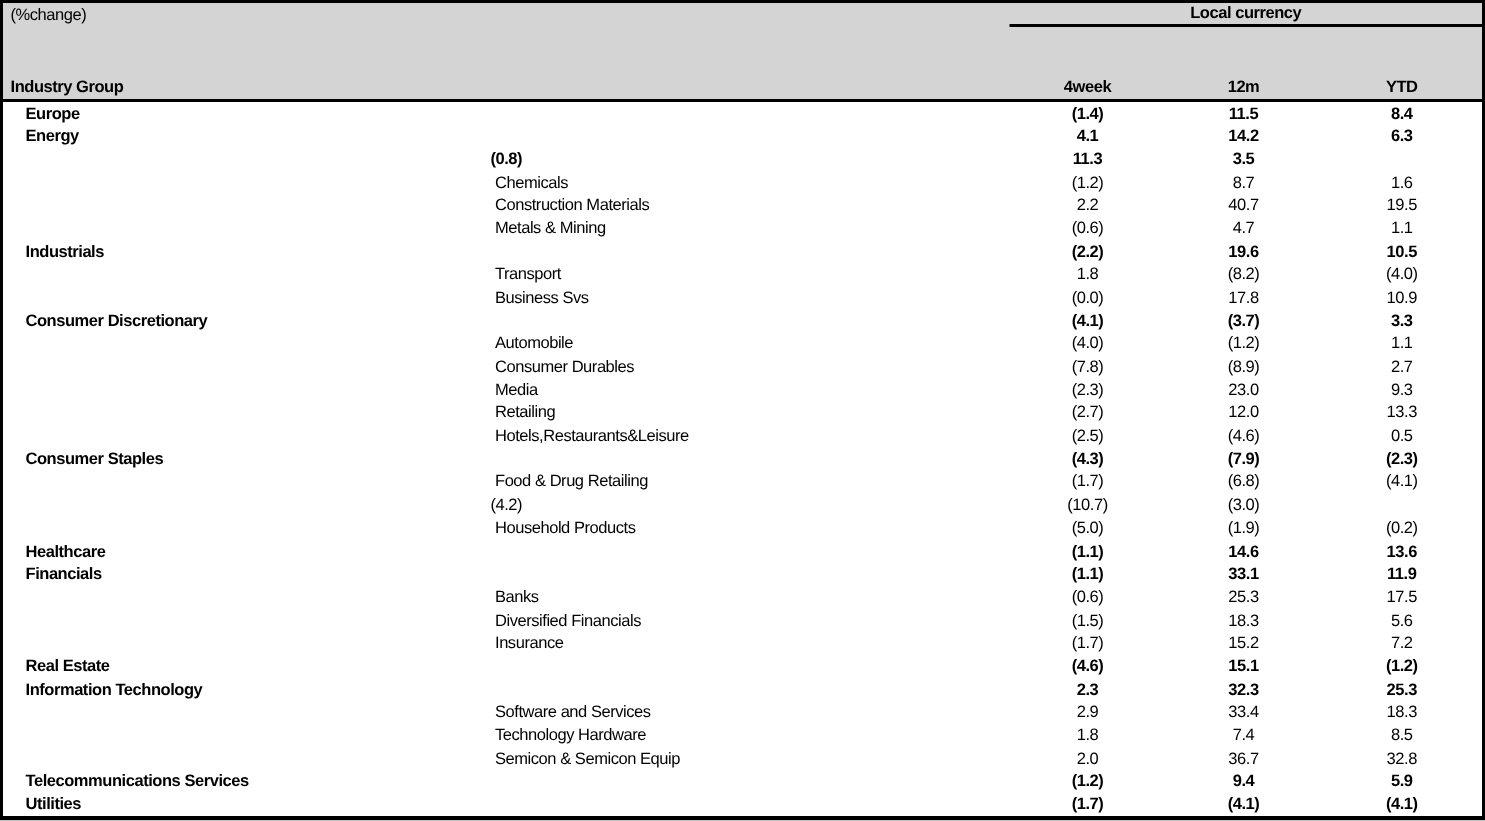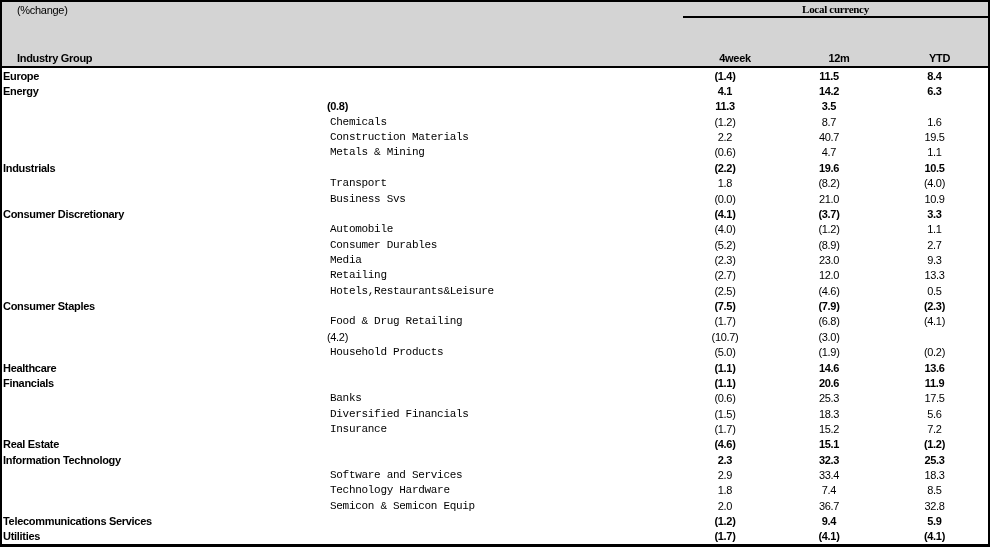--- a/index.html
+++ b/index.html
@@ -18,53 +18,52 @@
     flex-direction: column;
     overflow: hidden;
     background: #fff;
   }
   
   .thead {
     background: #d4d4d4;
     border-bottom: 2px solid #000;
     flex: 0 0 auto;
   }
-  .hrow { display: grid; grid-template-columns: 671px 104px 104px 1fr; padding-left: 10px; }
+  .hrow { display: grid; grid-template-columns: 671px 104px 104px 1fr; }
   .hrow1 { height: 16px; }
   .hrow2 { height: 16px; margin-top: 32px; }
   .cell {
     font-size: 11px;
     letter-spacing: -0.3px;
     display: flex;
     align-items: center;
     white-space: nowrap;
     overflow: hidden;
   }
   .label-cell { padding-left: 5px; }
   .span-cell {
     grid-column: 2 / 5;
     justify-content: center;
     font-weight: bold;
     border-bottom: 2px solid #000;
-    font-family: Liberation Serif, serif;
   }
   .num { justify-content: center; }
   .bold { font-weight: bold; }
   
   #rows { flex: 1 1 auto; display: flex; flex-direction: column; }
   .row {
     flex: 1 1 0;
     display: grid;
     grid-template-columns: 671px 104px 104px 1fr;
     align-items: center;
   }
   .row .cell { height: 100%; }
   .row.group .cell { font-weight: bold; }
-  .row.group .label { padding-left: 1px; }
-  .row.sub .label { padding-left: 328px; font-family: Liberation Mono, monospace; }
+  .row.group .label { padding-left: 15px; }
+  .row.sub .label { padding-left: 328px; }
 </style>
 </head>
 <body>
 
 <div class="table">
   <div class="thead">
     <div class="hrow hrow1">
       <div class="cell label-cell">(%change)</div>
       <div class="cell span-cell">Local currency</div>
     </div>
@@ -120,38 +119,38 @@
   </div>
       <div class="row sub">
     <div class="cell label">Transport</div>
     <div class="cell num">1.8</div>
     <div class="cell num">(8.2)</div>
     <div class="cell num">(4.0)</div>
   </div>
       <div class="row sub">
     <div class="cell label">Business Svs</div>
     <div class="cell num">(0.0)</div>
-    <div class="cell num">21.0</div>
+    <div class="cell num">17.8</div>
     <div class="cell num">10.9</div>
   </div>
       <div class="row group">
     <div class="cell label">Consumer Discretionary</div>
     <div class="cell num">(4.1)</div>
     <div class="cell num">(3.7)</div>
     <div class="cell num">3.3</div>
   </div>
       <div class="row sub">
     <div class="cell label">Automobile</div>
     <div class="cell num">(4.0)</div>
     <div class="cell num">(1.2)</div>
     <div class="cell num">1.1</div>
   </div>
       <div class="row sub">
     <div class="cell label">Consumer Durables</div>
-    <div class="cell num">(5.2)</div>
+    <div class="cell num">(7.8)</div>
     <div class="cell num">(8.9)</div>
     <div class="cell num">2.7</div>
   </div>
       <div class="row sub">
     <div class="cell label">Media</div>
     <div class="cell num">(2.3)</div>
     <div class="cell num">23.0</div>
     <div class="cell num">9.3</div>
   </div>
       <div class="row sub">
@@ -161,21 +160,21 @@
     <div class="cell num">13.3</div>
   </div>
       <div class="row sub">
     <div class="cell label">Hotels,Restaurants&amp;Leisure</div>
     <div class="cell num">(2.5)</div>
     <div class="cell num">(4.6)</div>
     <div class="cell num">0.5</div>
   </div>
       <div class="row group">
     <div class="cell label">Consumer Staples</div>
-    <div class="cell num">(7.5)</div>
+    <div class="cell num">(4.3)</div>
     <div class="cell num">(7.9)</div>
     <div class="cell num">(2.3)</div>
   </div>
       <div class="row sub">
     <div class="cell label">Food &amp; Drug Retailing</div>
     <div class="cell num">(1.7)</div>
     <div class="cell num">(6.8)</div>
     <div class="cell num">(4.1)</div>
   </div>
       <div class="row sub">
@@ -191,21 +190,21 @@
   </div>
       <div class="row group">
     <div class="cell label">Healthcare</div>
     <div class="cell num">(1.1)</div>
     <div class="cell num">14.6</div>
     <div class="cell num">13.6</div>
   </div>
       <div class="row group">
     <div class="cell label">Financials</div>
     <div class="cell num">(1.1)</div>
-    <div class="cell num">20.6</div>
+    <div class="cell num">33.1</div>
     <div class="cell num">11.9</div>
   </div>
       <div class="row sub">
     <div class="cell label">Banks</div>
     <div class="cell num">(0.6)</div>
     <div class="cell num">25.3</div>
     <div class="cell num">17.5</div>
   </div>
       <div class="row sub">
     <div class="cell label">Diversified Financials</div>

